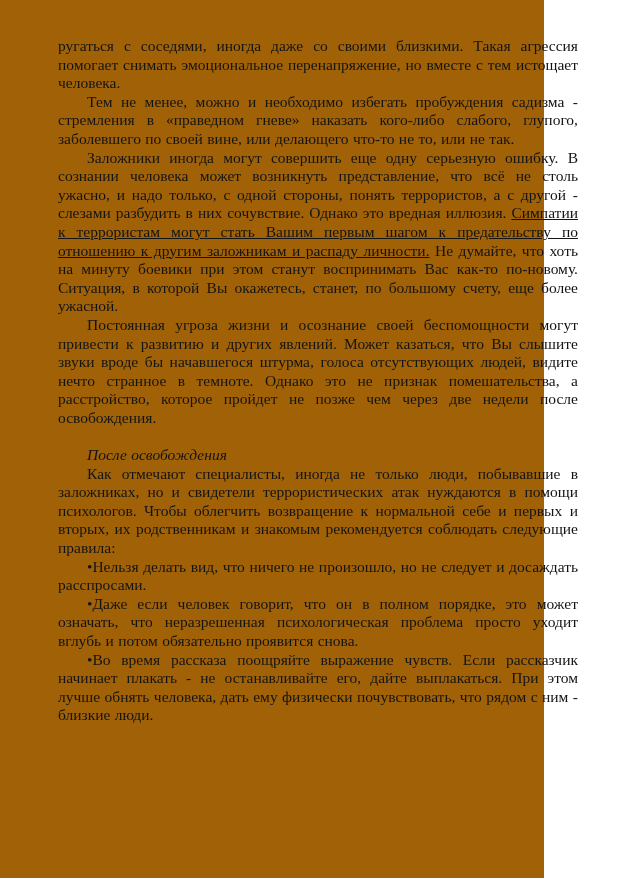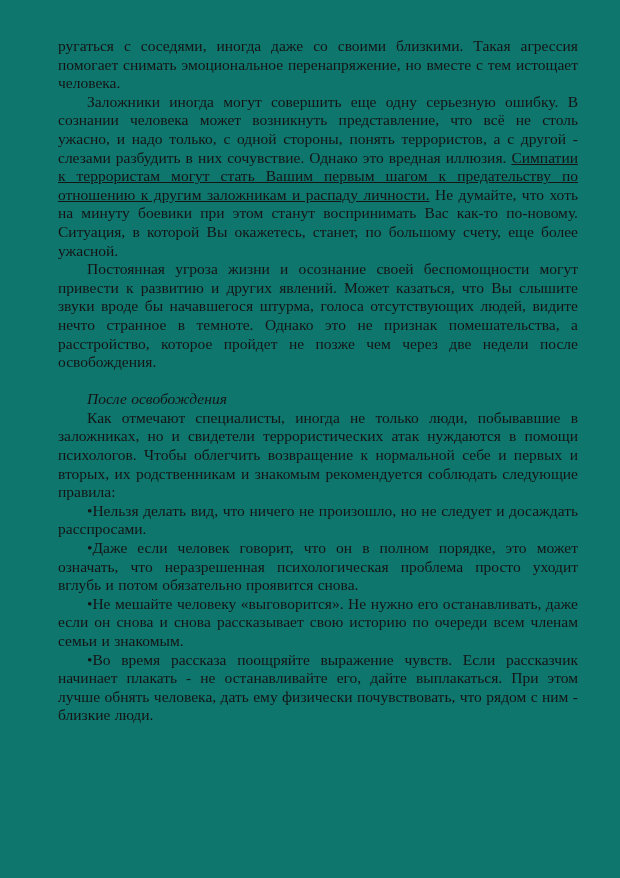--- a/index.html
+++ b/index.html
@@ -10,23 +10,23 @@
   body {
     width: 620px;
     height: 878px;
     position: relative;
     overflow: hidden;
     font-family: "Liberation Serif", serif;
   }
   .page {
     position: absolute;
     left: 0; top: 0;
-    width: 620px;
+    width: 544px;
     height: 878px;
-    background: #0f766e;
+    background: #a16207;
   }
   .doc-content {
     position: absolute;
     left: 58px;
     top: 37px;
     width: 520px;
     color: #141414;
     font-size: 15.5px;
     line-height: 18.6px;
     text-align: justify;
@@ -52,22 +52,22 @@
   .run-italic {
     font-style: italic;
   }
 </style>
 </head>
 <body>
 
 <div class="page">
   <div class="doc-content" id="doc-content">
       <p class="no-indent"><span>ругаться с соседями, иногда даже со своими близкими. Такая агрессия помогает снимать эмоциональное перенапряжение, но вместе с тем истощает человека.</span></p>
+      <p><span>Тем не менее, можно и необходимо избегать пробуждения садизма - стремления в «праведном гневе» наказать кого-либо слабого, глупого, заболевшего по своей вине, или делающего что-то не то, или не так.</span></p>
       <p><span>Заложники иногда могут совершить еще одну серьезную ошибку. В сознании человека может возникнуть представление, что всё не столь ужасно, и надо только, с одной стороны, понять террористов, а с другой - слезами разбудить в них сочувствие. Однако это вредная иллюзия. </span><span class="run-underline">Симпатии к террористам могут стать Вашим первым шагом к предательству по отношению к другим заложникам и распаду личности.</span><span> Не думайте, что хоть на минуту боевики при этом станут воспринимать Вас как-то по-новому. Ситуация, в которой Вы окажетесь, станет, по большому счету, еще более ужасной.</span></p>
       <p><span>Постоянная угроза жизни и осознание своей беспомощности могут привести к развитию и других явлений. Может казаться, что Вы слышите звуки вроде бы начавшегося штурма, голоса отсутствующих людей, видите нечто странное в темноте. Однако это не признак помешательства, а расстройство, которое пройдет не позже чем через две недели после освобождения.</span></p>
       <p class="heading"><span class="run-italic">После освобождения</span></p>
       <p><span>Как отмечают специалисты, иногда не только люди, побывавшие в заложниках, но и свидетели террористических атак нуждаются в помощи психологов. Чтобы облегчить возвращение к нормальной себе и первых и вторых, их родственникам и знакомым рекомендуется соблюдать следующие правила:</span></p>
       <p><span>•Нельзя делать вид, что ничего не произошло, но не следует и досаждать расспросами.</span></p>
       <p><span>•Даже если человек говорит, что он в полном порядке, это может означать, что неразрешенная психологическая проблема просто уходит вглубь и потом обязательно проявится снова.</span></p>
-      <p><span>•Не мешайте человеку «выговорится». Не нужно его останавливать, даже если он снова и снова рассказывает свою историю по очереди всем членам семьи и знакомым.</span></p>
       <p><span>•Во время рассказа поощряйте выражение чувств. Если рассказчик начинает плакать - не останавливайте его, дайте выплакаться. При этом лучше обнять человека, дать ему физически почувствовать, что рядом с ним - близкие люди.</span></p>
     </div>
 </div>
 
 </body></html>

